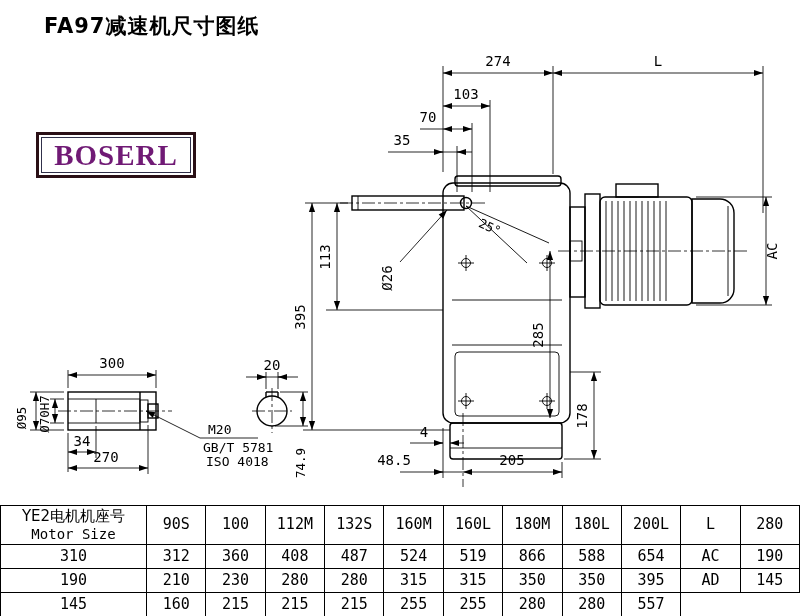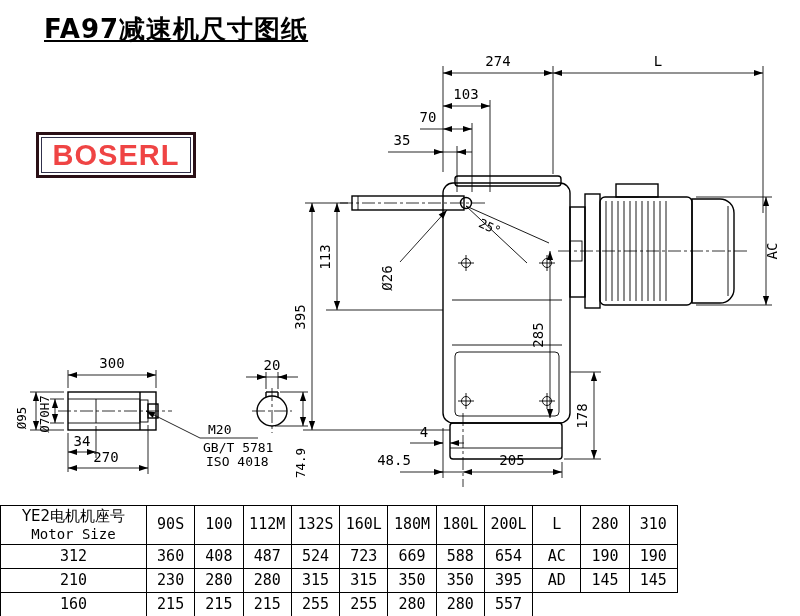--- a/index.html
+++ b/index.html
@@ -2,46 +2,45 @@
 <html><head>
 <meta charset="utf-8">
 <style>
   html,body{margin:0;padding:0;}
   body{
     width:800px;height:616px;position:relative;background:#fff;
     font-family:"DejaVu Sans",sans-serif;color:#000;overflow:hidden;
   }
   .page-title{
     position:absolute;left:44px;top:12px;
-    font-size:26px;font-weight:700;letter-spacing:1px;
+    font-size:21px;font-weight:700;letter-spacing:1px;
     font-family:"DejaVu Sans",sans-serif;
-    text-decoration:underline;
   }
   .logo-box{
     position:absolute;left:36px;top:132px;width:154px;height:40px;
     border:3px solid #2a1016;background:#fff;
     box-shadow:inset 0 0 0 2px #fff, inset 0 0 0 3px #30304a;
     display:flex;align-items:center;justify-content:center;
   }
   .logo-text{
-    font-family:Liberation Sans, sans-serif;font-weight:700;
-    font-size:29px;color:#ef4444;letter-spacing:1px;line-height:1;
+    font-family:Liberation Serif, serif;font-weight:700;
+    font-size:29px;color:#701a75;letter-spacing:1px;line-height:1;
   }
   svg.drawing{position:absolute;left:0;top:0;}
   svg .o{stroke:#000;stroke-width:1.4;fill:none;}
   svg .t{stroke:#000;stroke-width:0.9;fill:none;}
   svg .dim{stroke:#000;stroke-width:0.85;fill:none;}
   svg .cl{stroke:#000;stroke-width:0.8;fill:none;stroke-dasharray:13 3 3 3;}
   svg text{font-family:"DejaVu Sans Mono",monospace;fill:#000;stroke:none;}
   .dt{font-size:14px;text-anchor:middle;}
   .dts{font-size:12.5px;text-anchor:middle;}
   .note{font-size:13px;text-anchor:start;}
   
   .size-table{
-    position:absolute;left:0;top:505px;width:678px;height:111px;
+    position:absolute;left:0;top:505px;width:800px;height:111px;
     box-sizing:border-box;border-top:1px solid #000;border-left:1px solid #000;
     display:grid;grid-template-columns:146px repeat(11,1fr);
     grid-template-rows:39px 24px 24px 24px;
     font-family:"DejaVu Sans Mono",monospace;font-size:15px;
   }
   .size-table .cell{
     border-right:1px solid #000;border-bottom:1px solid #000;
     display:flex;align-items:center;justify-content:center;
     flex-direction:column;line-height:1.15;overflow:hidden;
   }
@@ -250,35 +249,36 @@
 <div class="size-table">
 
   <div class="cell">
     <div class="hd-cn">YE2电机机座号</div>
     <div class="hd-en">Motor Size</div>
   </div>
   <div class="cell">90S</div>
   <div class="cell">100</div>
   <div class="cell">112M</div>
   <div class="cell">132S</div>
+  <div class="cell">160M</div>
   <div class="cell">160L</div>
   <div class="cell">180M</div>
   <div class="cell">180L</div>
   <div class="cell">200L</div>
 
   <div class="cell">L</div>
   <div class="cell">280</div>
   <div class="cell">310</div>
   <div class="cell">312</div>
   <div class="cell">360</div>
   <div class="cell">408</div>
   <div class="cell">487</div>
   <div class="cell">524</div>
-  <div class="cell">723</div>
-  <div class="cell">669</div>
+  <div class="cell">519</div>
+  <div class="cell">866</div>
   <div class="cell">588</div>
   <div class="cell">654</div>
 
   <div class="cell">AC</div>
   <div class="cell">190</div>
   <div class="cell">190</div>
   <div class="cell">210</div>
   <div class="cell">230</div>
   <div class="cell">280</div>
   <div class="cell">280</div>

